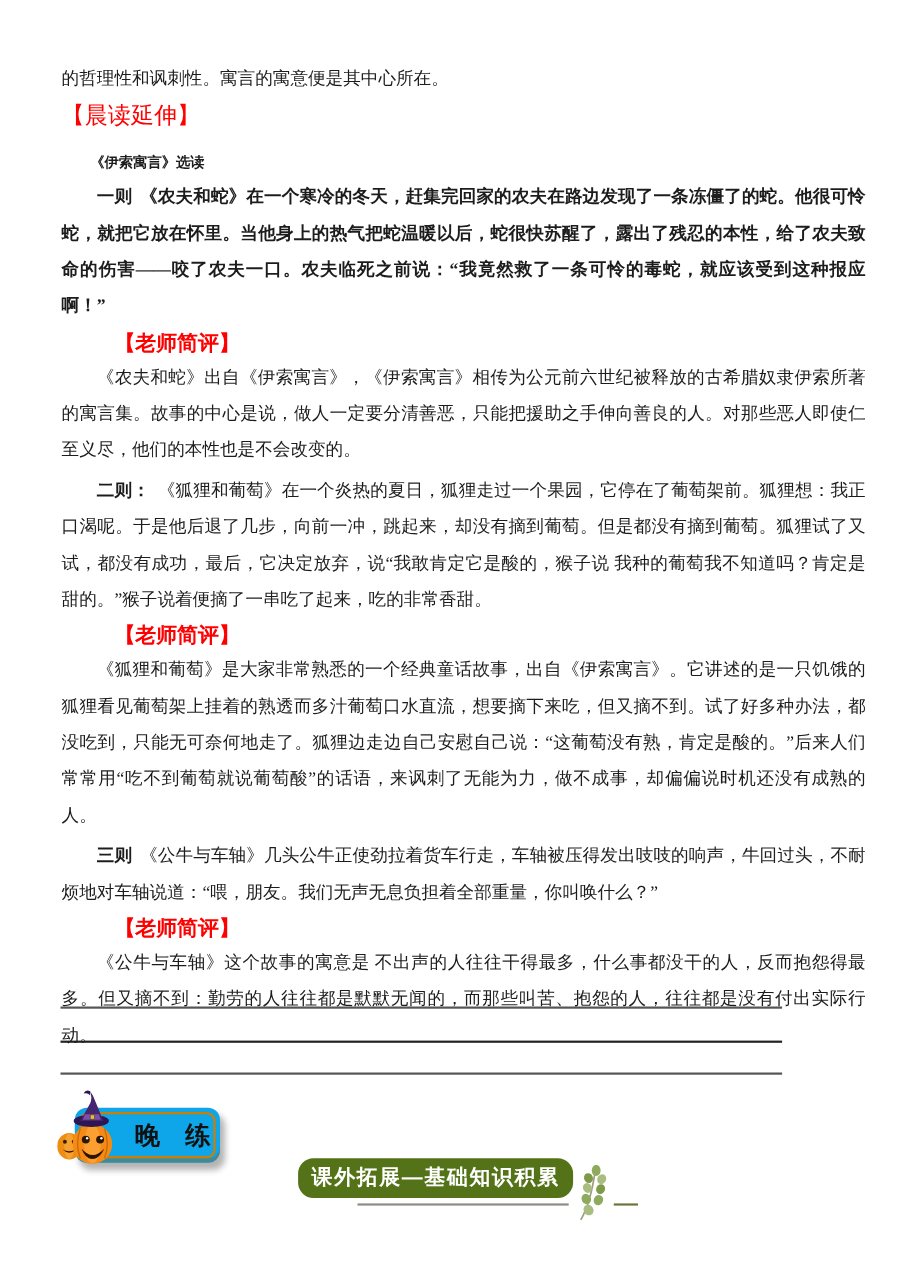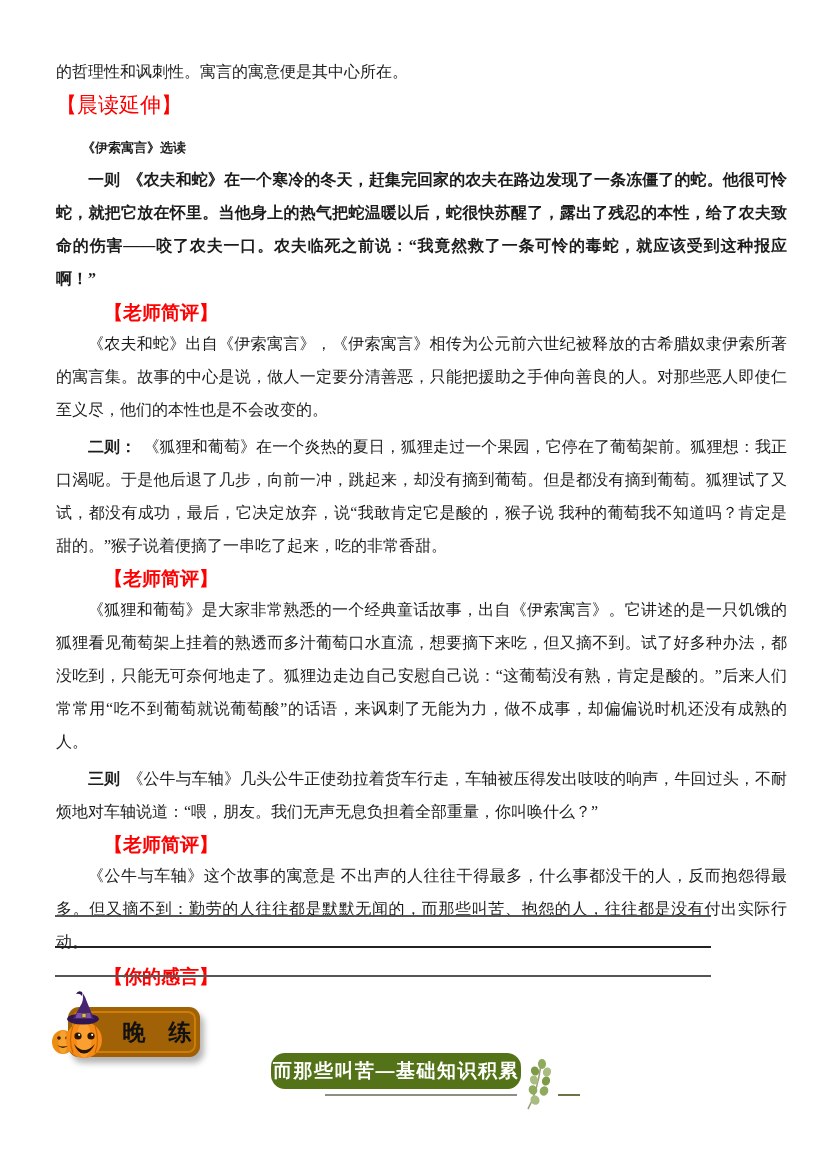--- a/index.html
+++ b/index.html
@@ -45,21 +45,21 @@
   .aline { width:100%; height:0; }
   .a1 { border-top:2px solid #555555; }
   .a2 { border-top:2px solid #222222; margin-top:29px; }
   .a3 { border-top:2px solid #555555; margin-top:27px; }
 
   
   .footer { position:absolute; left:55px; top:993px; width:716px; height:170px; }
   .evening-badge {
     position:absolute; left:13px; top:14px;
     width:132px; height:50px;
-    background:#a16207;
+    background:#0ea5e9;
     border-radius:11px;
     box-shadow: inset 0 -4px 0 rgba(160,90,0,0.35), 4px 6px 6px rgba(0,0,0,0.30);
   }
   .evening-badge::after {
     content:""; position:absolute; inset:4px;
     border:2px solid #cd7e04; border-radius:8px;
   }
   .evening-label {
     position:absolute; inset:0;
     padding-left:46px;
@@ -109,21 +109,20 @@
     <p class="body fable"><b class="flabel">二则：</b><span>《狐狸和葡萄》在一个炎热的夏日，狐狸走过一个果园，它停在了葡萄架前。狐狸想：我正口渴呢。于是他后退了几步，向前一冲，跳起来，却没有摘到葡萄。但是都没有摘到葡萄。狐狸试了又试，都没有成功，最后，它决定放弃，说“我敢肯定它是酸的，猴子说 我种的葡萄我不知道吗？肯定是甜的。”猴子说着便摘了一串吃了起来，吃的非常香甜。</span></p>
 
     <h3 class="red-h review-h">【老师简评】</h3>
     <p class="body review">《狐狸和葡萄》是大家非常熟悉的一个经典童话故事，出自《伊索寓言》。它讲述的是一只饥饿的狐狸看见葡萄架上挂着的熟透而多汁葡萄口水直流，想要摘下来吃，但又摘不到。试了好多种办法，都没吃到，只能无可奈何地走了。狐狸边走边自己安慰自己说：“这葡萄没有熟，肯定是酸的。”后来人们常常用“吃不到葡萄就说葡萄酸”的话语，来讽刺了无能为力，做不成事，却偏偏说时机还没有成熟的人。</p>
 
     <p class="body fable"><b class="flabel">三则</b><span>《公牛与车轴》几头公牛正使劲拉着货车行走，车轴被压得发出吱吱的响声，牛回过头，不耐烦地对车轴说道：“喂，朋友。我们无声无息负担着全部重量，你叫唤什么？”</span></p>
 
     <h3 class="red-h review-h">【老师简评】</h3>
     <p class="body review">《公牛与车轴》这个故事的寓意是 不出声的人往往干得最多，什么事都没干的人，反而抱怨得最多。但又摘不到：勤劳的人往往都是默默无闻的，而那些叫苦、抱怨的人，往往都是没有付出实际行动。</p>
 
-    <h3 class="red-h review-h comment-h">【你的感言】</h3>
   </div>
 
   <div class="answer-lines">
     <div class="aline a1"></div>
     <div class="aline a2"></div>
     <div class="aline a3"></div>
   </div>
 
   <div class="footer">
 
@@ -151,21 +150,21 @@
       <path d="M26,57 Q32,61 39,57 Q32,60 26,57 Z" fill="#f9a43a"></path>
 
       <ellipse cx="31" cy="29" rx="16" ry="5.5" fill="#2f1653"></ellipse>
       <path d="M21,29 L42,29 L35,12 Q33,6 30,2 Q32,8 30,13 Z" fill="#472470"></path>
       <path d="M30,2 Q26,0 24,4 Q28,3 30,6 Z" fill="#2f1653"></path>
       <path d="M25,23 L38,23 L39.5,28 L23.5,28 Z" fill="#7b50a8"></path>
       <rect x="30" y="23.5" width="4" height="4" fill="#d8c24a" stroke="#5a3a15" stroke-width="0.6"></rect>
     </svg>
 
     <div class="green-badge">
-      <span>而那些叫苦—基础知识积累</span>
+      <span>课外拓展—基础知识积累</span>
     </div>
 
     <div class="g-underline"></div>
 
     <svg class="plant" width="32" height="52" viewBox="0 0 32 52">
       <path d="M5,50 Q14,34 18,6" stroke="#9aa07a" stroke-width="1.6" fill="none"></path>
       <ellipse cx="19" cy="5" rx="4" ry="5" fill="#8fa95d"></ellipse>
       <ellipse cx="12" cy="12" rx="4" ry="4.6" fill="#7d9a48" transform="rotate(-25 12 12)"></ellipse>
       <ellipse cx="24" cy="13" rx="4" ry="4.6" fill="#a9bd80" transform="rotate(25 24 13)"></ellipse>
       <ellipse cx="11" cy="21" rx="4" ry="4.6" fill="#a9bd80" transform="rotate(-25 11 21)"></ellipse>

